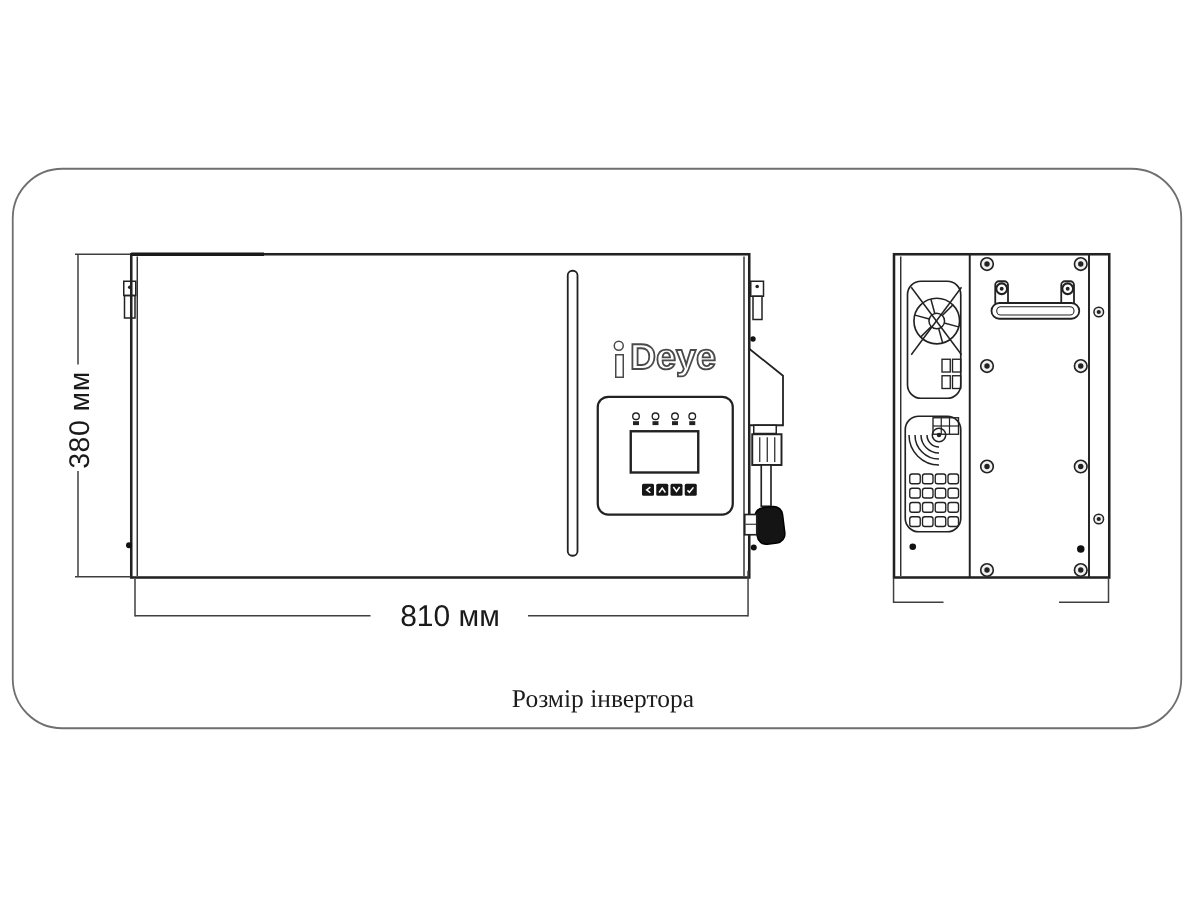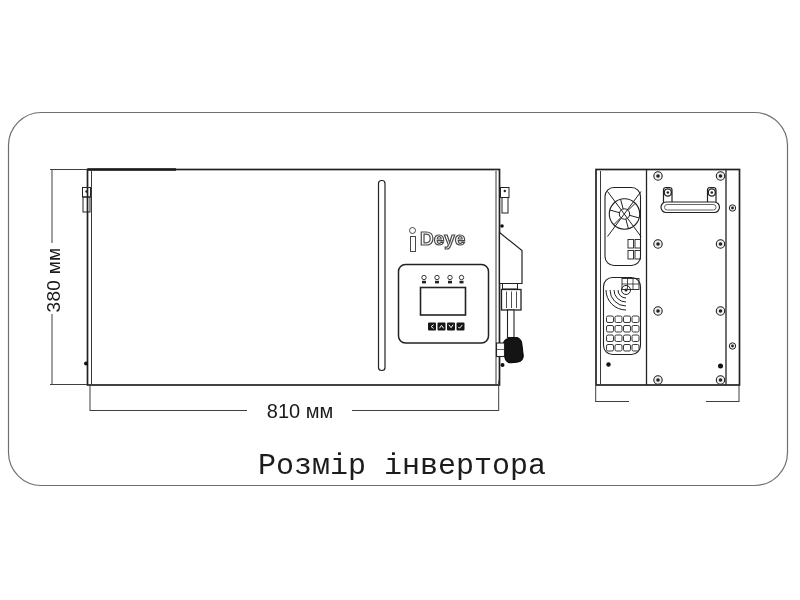--- a/index.html
+++ b/index.html
@@ -20,38 +20,38 @@
   }
   .dim-label{font-size:19px;letter-spacing:0.3px;}
   #dim-height{
     left:-6px;top:269px;width:120px;height:22px;line-height:22px;
     transform:rotate(-90deg);
   }
   #dim-width{left:240px;top:400px;width:120px;height:22px;line-height:22px;font-size:20px;}
   #dim-depth{left:597px;top:391px;width:140px;height:20px;line-height:20px;}
   #caption{
     left:252px;top:452px;width:300px;height:28px;line-height:28px;
-    font-family:Liberation Mono, monospace;
-    font-size:30px;color:#1c1c1c;
+    font-family:Liberation Serif, serif;
+    font-size:17px;color:#1c1c1c;
   }
   #logo{
     position:absolute;left:409px;top:225px;height:27px;
     display:flex;align-items:flex-end;
   }
   #logo .mark{position:relative;width:11px;height:26px;}
   #logo .mark .dot{
     position:absolute;left:0;top:1px;width:5px;height:5px;
     border:1.4px solid #4a4a4a;border-radius:50%;background:#fff;
   }
   #logo .mark .bar{
     position:absolute;left:1px;top:10px;width:4px;height:14px;
     border:1.4px solid #4a4a4a;background:#fff;
   }
   #logo .word{
-    font-size:19px;font-weight:bold;line-height:26px;
+    font-size:24px;font-weight:bold;line-height:26px;
     color:#ffffff;
     -webkit-text-stroke:1.2px #4a4a4a;
     letter-spacing:0px;
   }
 </style>
 </head>
 <body>
 
 <div id="canvas">
 

